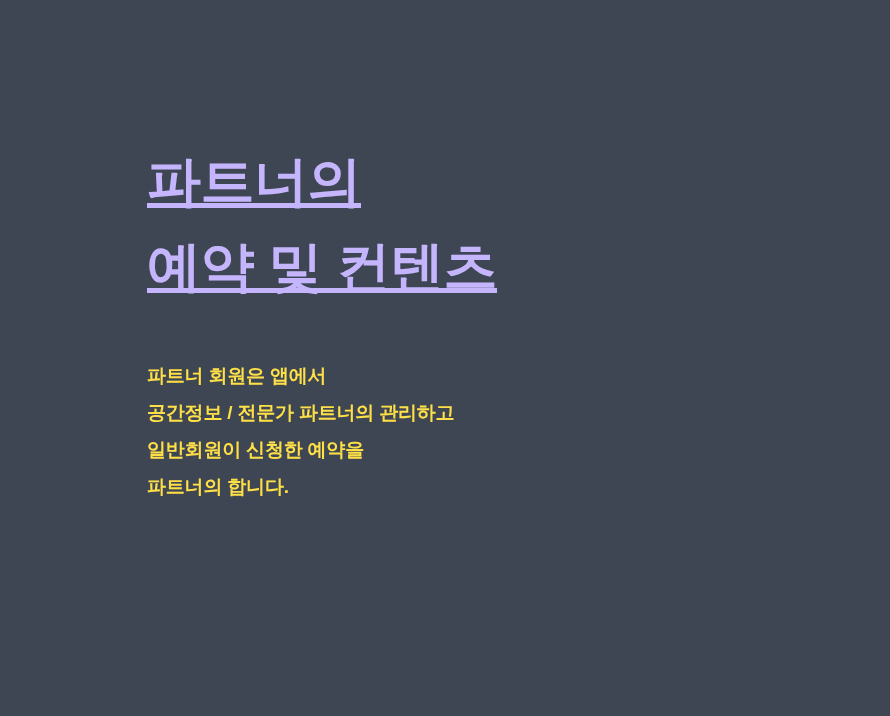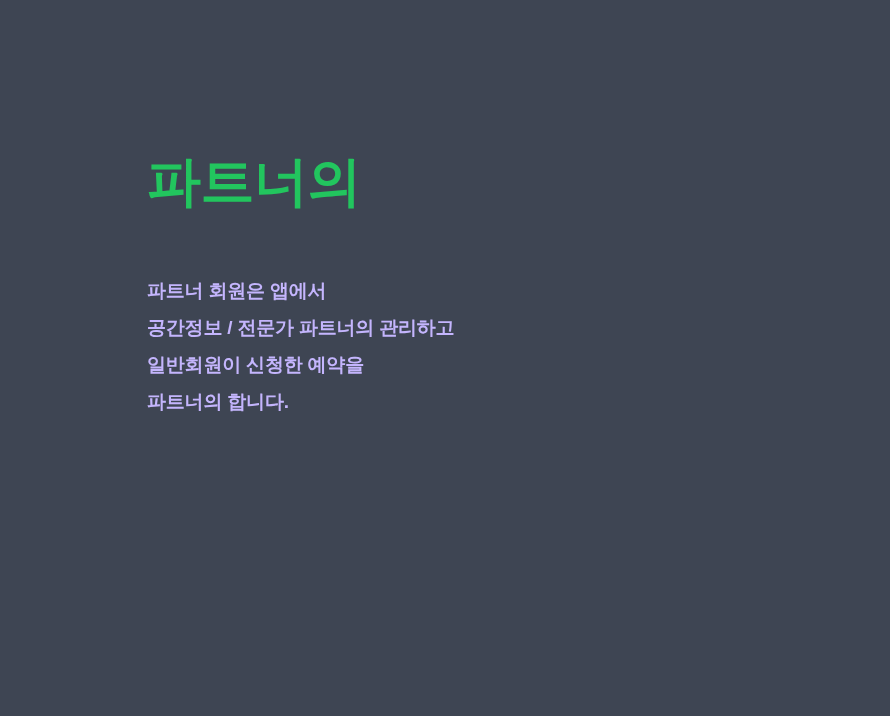--- a/index.html
+++ b/index.html
@@ -33,54 +33,56 @@
   }
 
   
   #headline {
     margin: 0;
     padding: 0;
     font-size: 54px;
     font-weight: 700;
     line-height: 85px;
     letter-spacing: -0.5px;
-    color: #22c55e;
+    color: #c4b5fd;
     white-space: nowrap;
+    text-decoration: underline;
   }
 
   #headline .hl-line {
     display: block;
   }
 
   
   #bodycopy {
     margin: 0;
     padding: 0;
     margin-top: 48px;
     font-size: 19px;
     font-weight: 600;
     line-height: 37px;
     letter-spacing: -0.2px;
-    color: #c4b5fd;
+    color: #fde047;
     white-space: nowrap;
   }
 
   #bodycopy .body-line {
     display: block;
   }
 </style>
 </head>
 <body>
 
 <div id="slide">
 
   <div id="content">
 
     <h1 id="headline">
       <span class="hl-line">파트너의</span>
+      <span class="hl-line">예약 및 컨텐츠</span>
     </h1>
 
     <p id="bodycopy">
       <span class="body-line">파트너 회원은 앱에서</span>
       <span class="body-line">공간정보 / 전문가 파트너의 관리하고</span>
       <span class="body-line">일반회원이 신청한 예약을</span>
       <span class="body-line">파트너의 합니다.</span>
     </p>
 
   </div>

